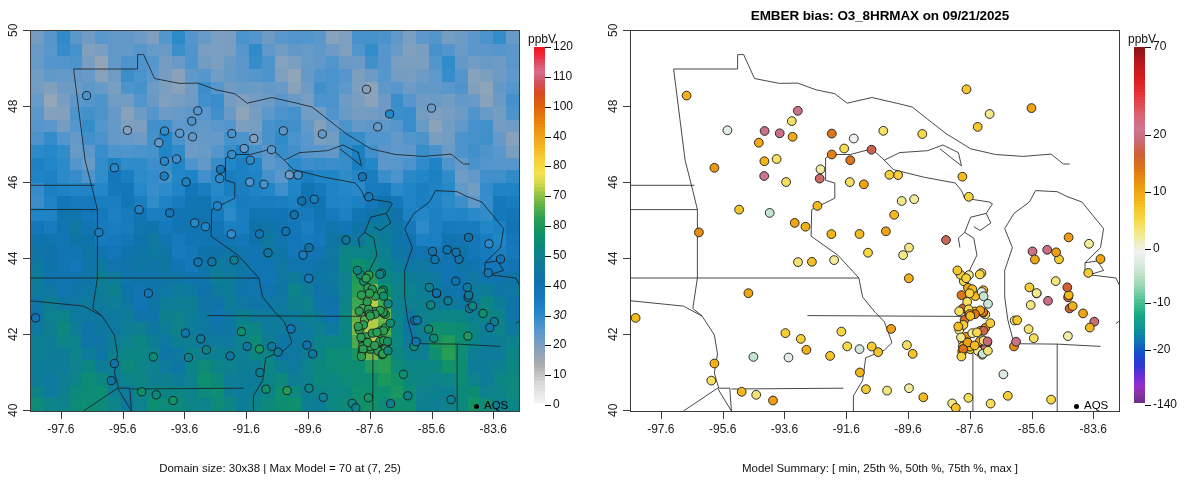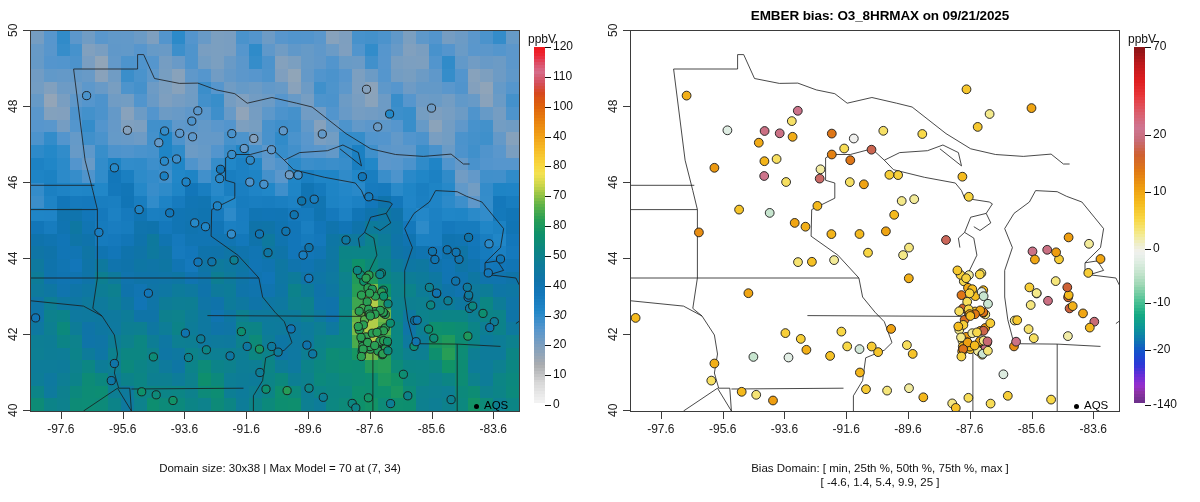--- a/index.html
+++ b/index.html
@@ -1517,21 +1517,21 @@
           <div style="height:0.8333333333333334%;background:rgb(217,217,217);"></div>
           <div style="height:0.8333333333333334%;background:rgb(221,221,221);"></div>
           <div style="height:0.8333333333333334%;background:rgb(225,225,225);"></div>
           <div style="height:0.8333333333333334%;background:rgb(230,230,230);"></div>
           <div style="height:0.8333333333333334%;background:rgb(234,234,234);"></div>
           <div style="height:0.8333333333333334%;background:rgb(238,238,238);"></div>
           <div style="height:0.8333333333333334%;background:rgb(242,242,242);"></div>
         </div>
     </div>
 
-    <div class="caption" style="top:462px;">Domain size: 30x38 | Max Model = 70 at (7, 34)</div>
+    <div class="caption" style="top:462px;">Domain size: 30x38 | Max Model = 70 at (7, 25)</div>
   <div class="cbtick" style="left: 545px; top: 47px;"></div>
       <div class="cblabel" style="left: 553px; top: 39px;">120</div>
       <div class="cbtick" style="left: 545px; top: 76.8333px;"></div>
       <div class="cblabel" style="left: 553px; top: 68.8333px;">110</div>
       <div class="cbtick" style="left: 545px; top: 106.667px;"></div>
       <div class="cblabel" style="left: 553px; top: 98.6667px;">100</div>
       <div class="cbtick" style="left: 545px; top: 136.5px;"></div>
       <div class="cblabel" style="left: 553px; top: 128.5px;">40</div>
       <div class="cbtick" style="left: 545px; top: 166.333px;"></div>
       <div class="cblabel" style="left: 553px; top: 158.333px;">80</div>
@@ -1920,22 +1920,21 @@
           <div style="height:0.8333333333333334%;background:rgb(142,45,207);"></div>
           <div style="height:0.8333333333333334%;background:rgb(149,46,199);"></div>
           <div style="height:0.8333333333333334%;background:rgb(144,48,182);"></div>
           <div style="height:0.8333333333333334%;background:rgb(140,50,165);"></div>
           <div style="height:0.8333333333333334%;background:rgb(130,49,157);"></div>
           <div style="height:0.8333333333333334%;background:rgb(120,49,148);"></div>
           <div style="height:0.8333333333333334%;background:rgb(110,48,140);"></div>
         </div>
     </div>
 
-    <div class="caption" style="top:462px;">Bias Domain: [ min, 25th %, 50th %, 75th %, max ]</div>
-    <div class="caption" style="top:476px;">[ -4.6,   1.4,   5.4,   9.9,   25 ]</div>
+    <div class="caption" style="top:462px;">Model Summary: [ min, 25th %, 50th %, 75th %, max ]</div>
   <div class="cbtick" style="left: 545px; top: 47px;"></div>
       <div class="cblabel" style="left: 553px; top: 39px;">70</div>
       <div class="cbtick" style="left: 545px; top: 134.71px;"></div>
       <div class="cblabel" style="left: 553px; top: 126.71px;">20</div>
       <div class="cbtick" style="left: 545px; top: 191.99px;"></div>
       <div class="cblabel" style="left: 553px; top: 183.99px;">10</div>
       <div class="cbtick" style="left: 545px; top: 249.27px;"></div>
       <div class="cblabel" style="left: 553px; top: 241.27px;">0</div>
       <div class="cbtick" style="left: 545px; top: 302.97px;"></div>
       <div class="cblabel" style="left: 553px; top: 294.97px;">-10</div>

